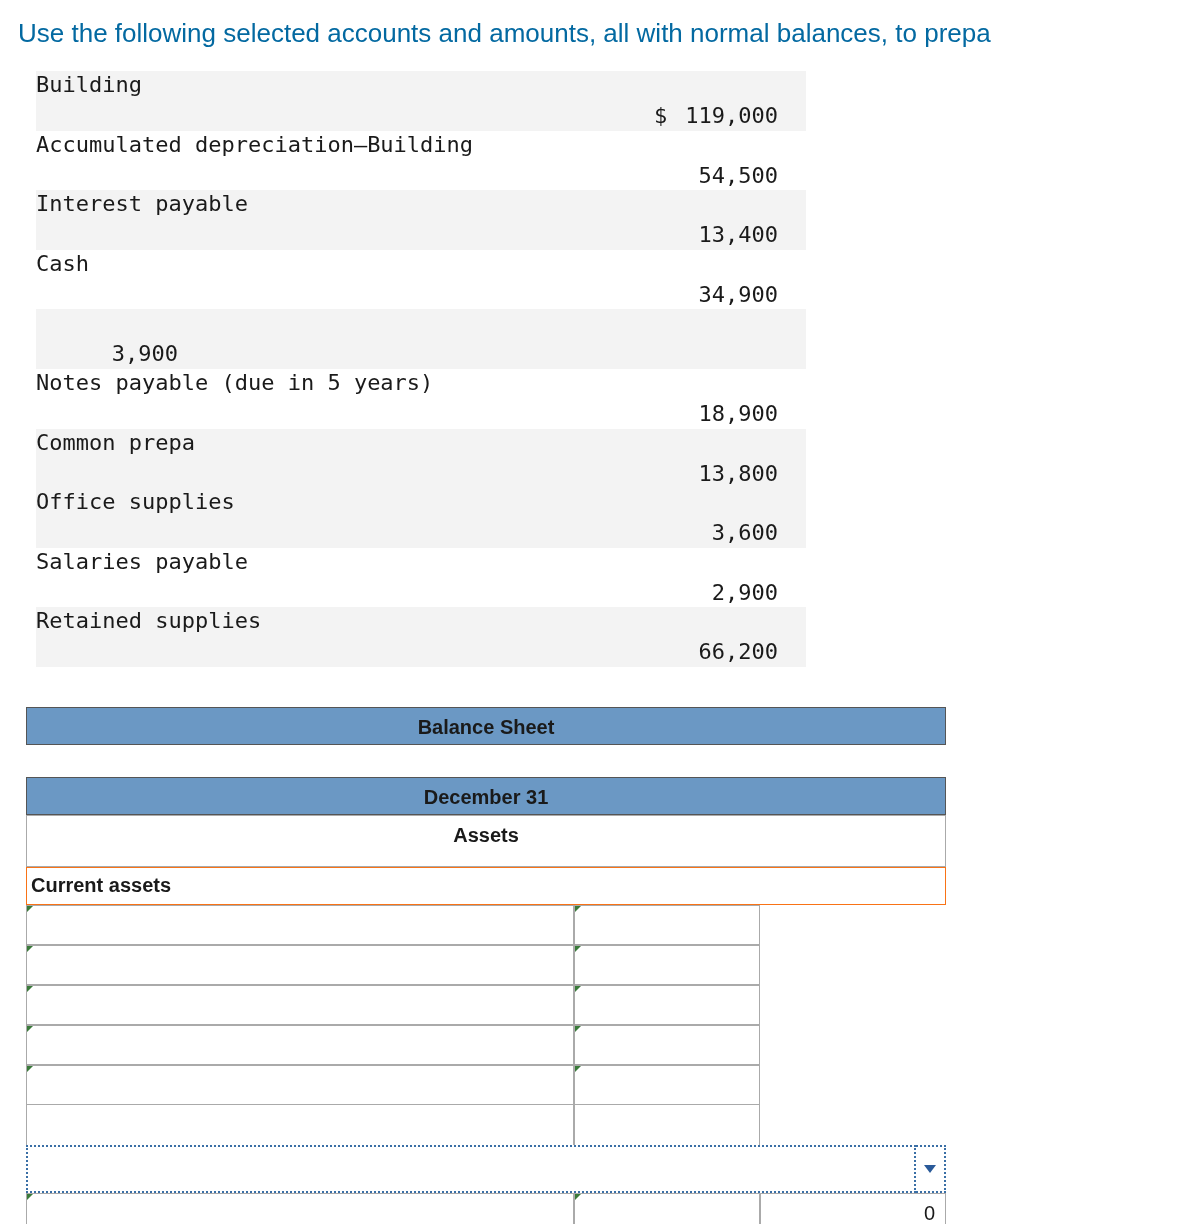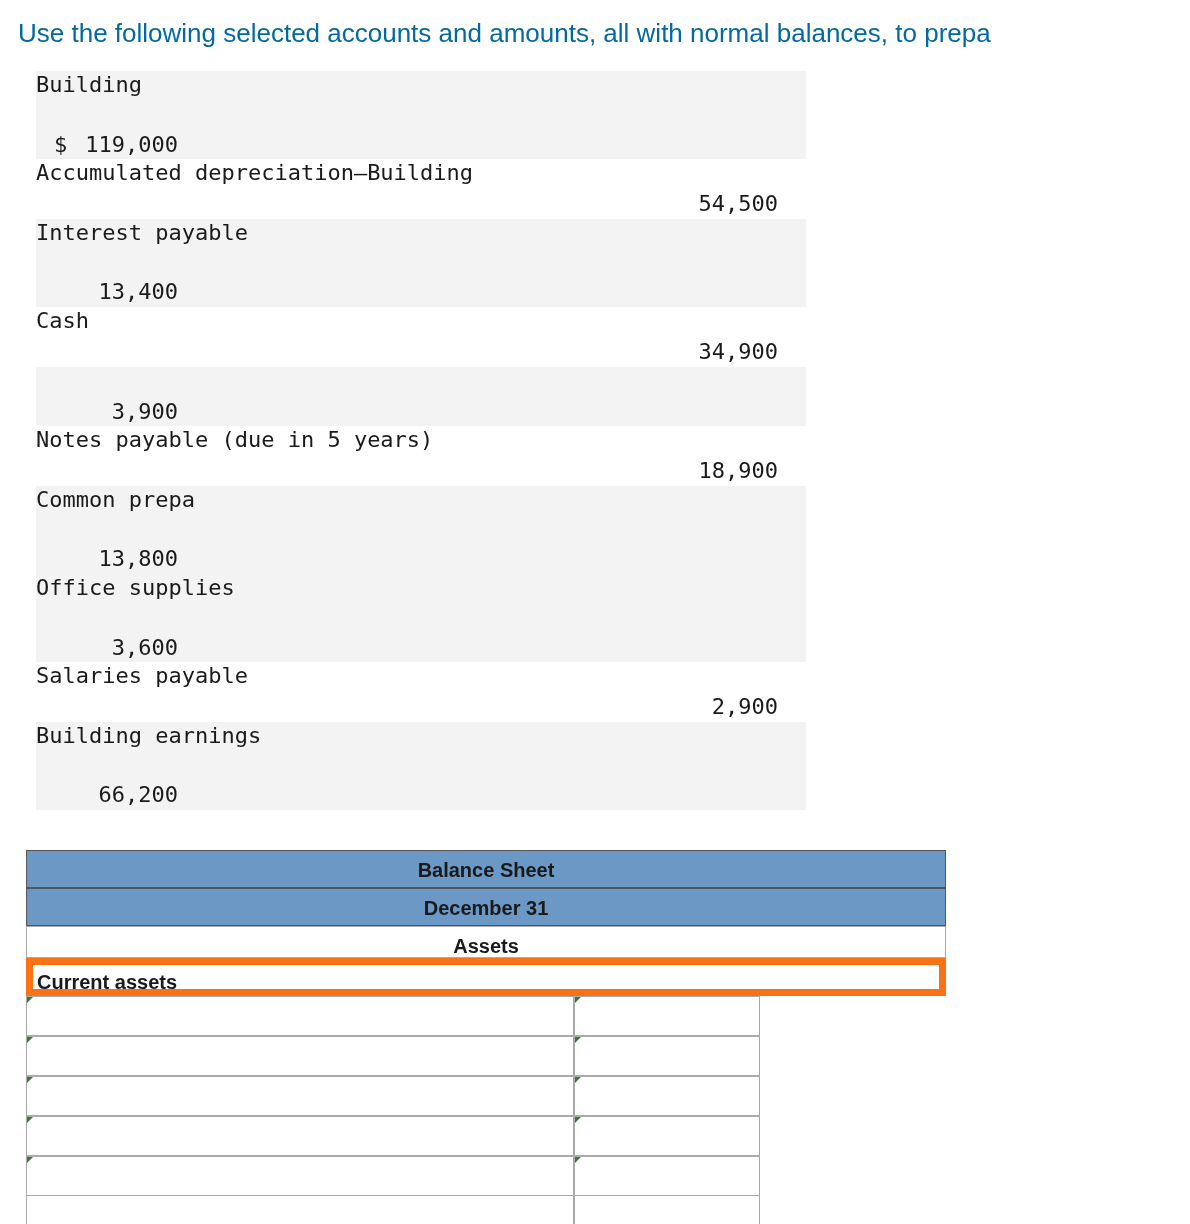--- a/index.html
+++ b/index.html
@@ -22,51 +22,52 @@
     margin: 0 0 40px 18px;
     width: 770px;
   }
   .acct-row {
     display: flex;
     font-family: "Menlo", "Consolas", monospace;
     font-size: 22px;
     line-height: 1.3;
     padding: 0;
   }
-  .acct-row.shade { background: #f3f3f3; flex-direction: column; }
+  .acct-row.shade { background: #f3f3f3; }
   .acct-label { flex: 1; }
   .acct-val { width: 170px; text-align: right; padding-right: 28px; margin-top: 31px; }
   .acct-val .cs { display: inline-block; width: 18px; text-align: left; }
 
   .sheet {
     margin-left: 8px;
     width: 920px;
     border-collapse: collapse;
   }
   .bs-header {
     background: #6b98c4;
     border: 1px solid #555;
     text-align: center;
     font-weight: 700;
     font-size: 20px;
     height: 38px;
     line-height: 38px;
+    margin-top: 32px;
   }
   .bs-sub {
     background: #fff;
     border: 1px solid #aaa;
     text-align: center;
     font-weight: 700;
     font-size: 20px;
-    height: 32px;
+    height: 52px;
     line-height: 38px;
   }
   .bs-label {
     background: #fff;
-    border: 7px solid #f97316;
+    border: 1px solid #f97316;
     font-weight: 700;
     padding: 6px 4px;
     height: 38px;
   }
   .bs-row { display: flex; height: 40px; }
   .cell {
     border: 1px solid #aaa;
     background: #fff;
     position: relative;
   }
@@ -153,21 +154,21 @@
     </div>
     <div class="acct-row shade">
       <div class="acct-label">Office supplies</div>
       <div class="acct-val"><span class="cs"></span><span> 3,600</span></div>
     </div>
     <div class="acct-row">
       <div class="acct-label">Salaries payable</div>
       <div class="acct-val"><span class="cs"></span><span> 2,900</span></div>
     </div>
     <div class="acct-row shade">
-      <div class="acct-label">Building earnings</div>
+      <div class="acct-label">Retained supplies</div>
       <div class="acct-val"><span class="cs"></span><span> 66,200</span></div>
     </div>
   </div>
 
 <div class="sheet">
   <div class="bs-header">Balance Sheet</div>
   <div class="bs-header">December 31</div>
   <div class="bs-sub">Assets</div>
   <div class="bs-label">Current assets</div>
 

